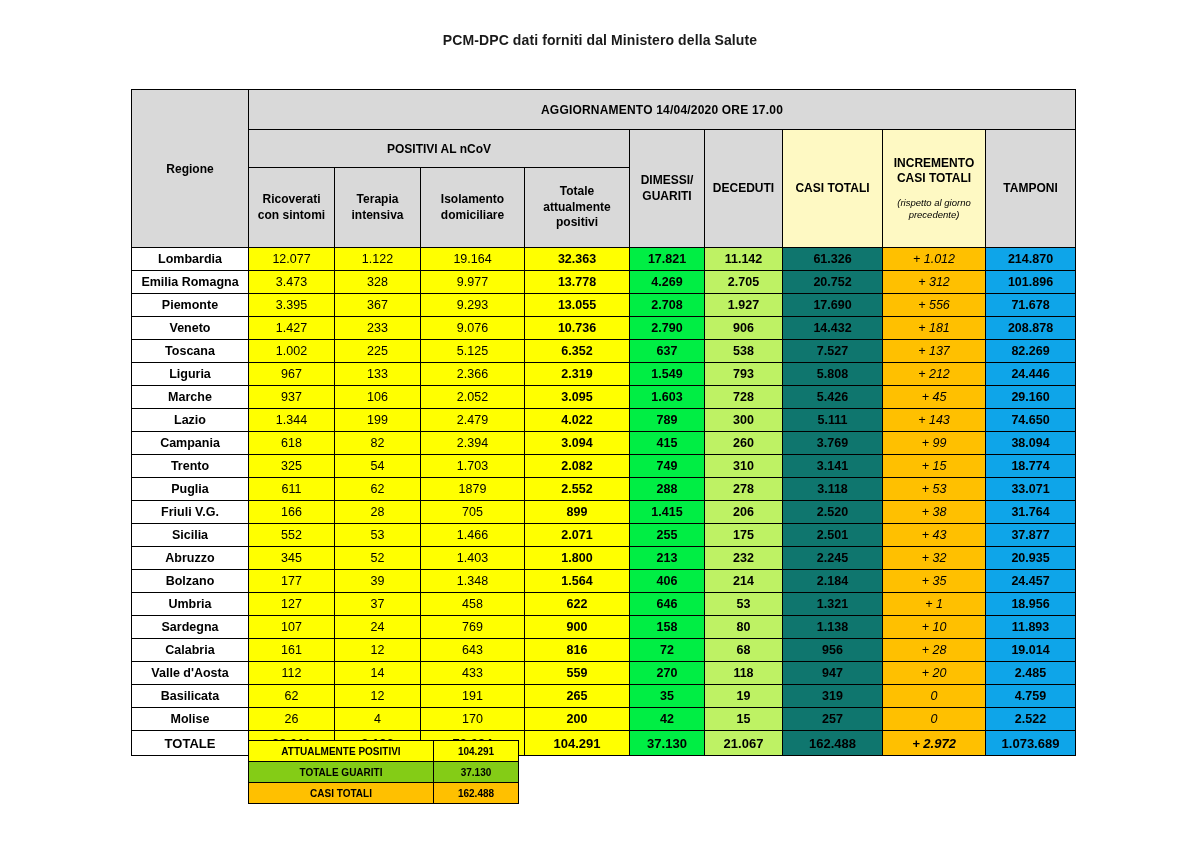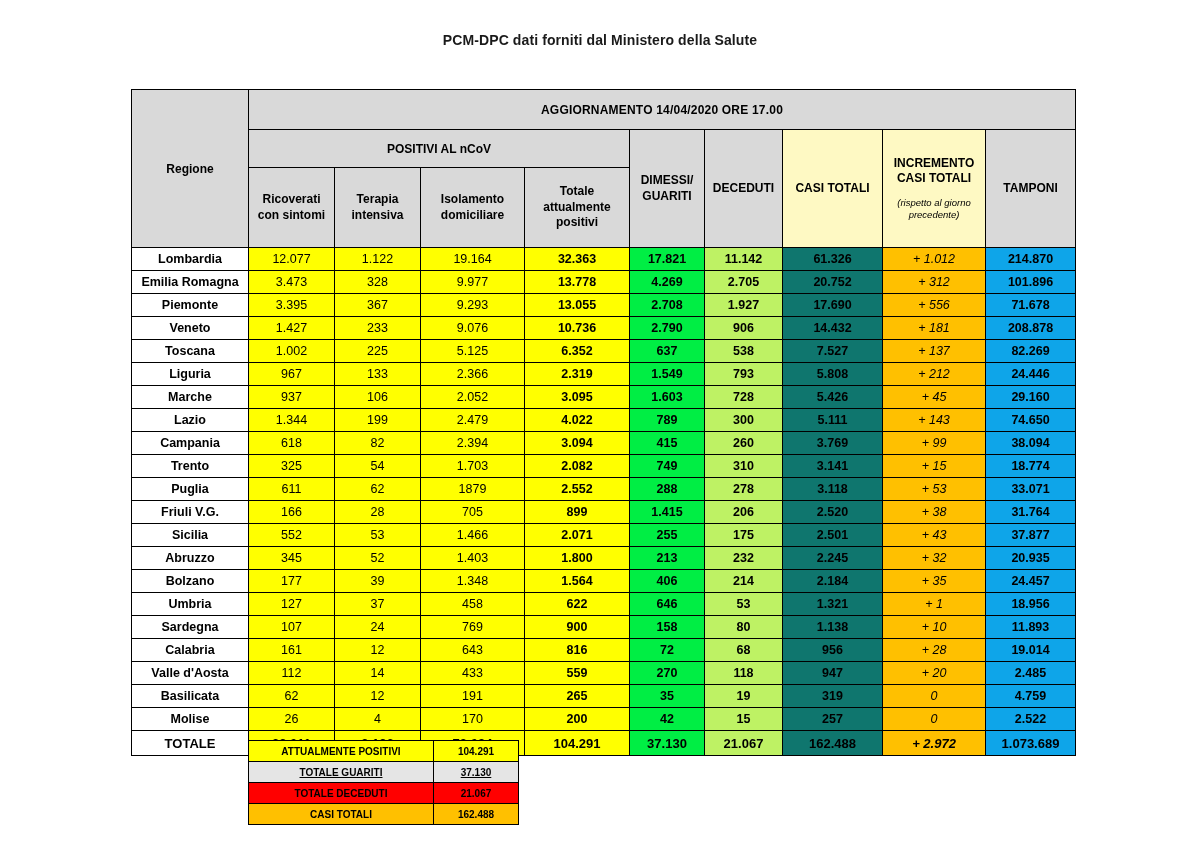--- a/index.html
+++ b/index.html
@@ -126,21 +126,21 @@
     border: 1px solid #000;
     height: 21px;
     font-size: 10px;
     font-weight: bold;
     text-align: center;
     box-sizing: border-box;
   }
   col.l-label { width: 185px; }
   col.l-value { width: 85px; }
   td.l-yellow { background: #ffff00; }
-  td.l-green { background: #e5e5e5; text-decoration: underline; }
+  td.l-green { background: #84cc16; }
   td.l-red { background: #ff0000; }
   td.l-orange { background: #ffc000; }
   td.l-label-cell { text-align: center; }
 </style>
 </head>
 <body>
 
 <div class="page-title">PCM-DPC dati forniti dal Ministero della Salute</div>
 
 <div class="table-wrap">
@@ -475,22 +475,18 @@
     <tbody id="legend-body">
         <tr>
           <td class="l-yellow l-label-cell">ATTUALMENTE POSITIVI</td>
           <td class="l-yellow">104.291</td>
         </tr>
         <tr>
           <td class="l-green l-label-cell">TOTALE GUARITI</td>
           <td class="l-green">37.130</td>
         </tr>
         <tr>
-          <td class="l-red l-label-cell">TOTALE DECEDUTI</td>
-          <td class="l-red">21.067</td>
-        </tr>
-        <tr>
           <td class="l-orange l-label-cell">CASI TOTALI</td>
           <td class="l-orange">162.488</td>
         </tr>
       </tbody>
   </table>
 </div>
 
 </body></html>

